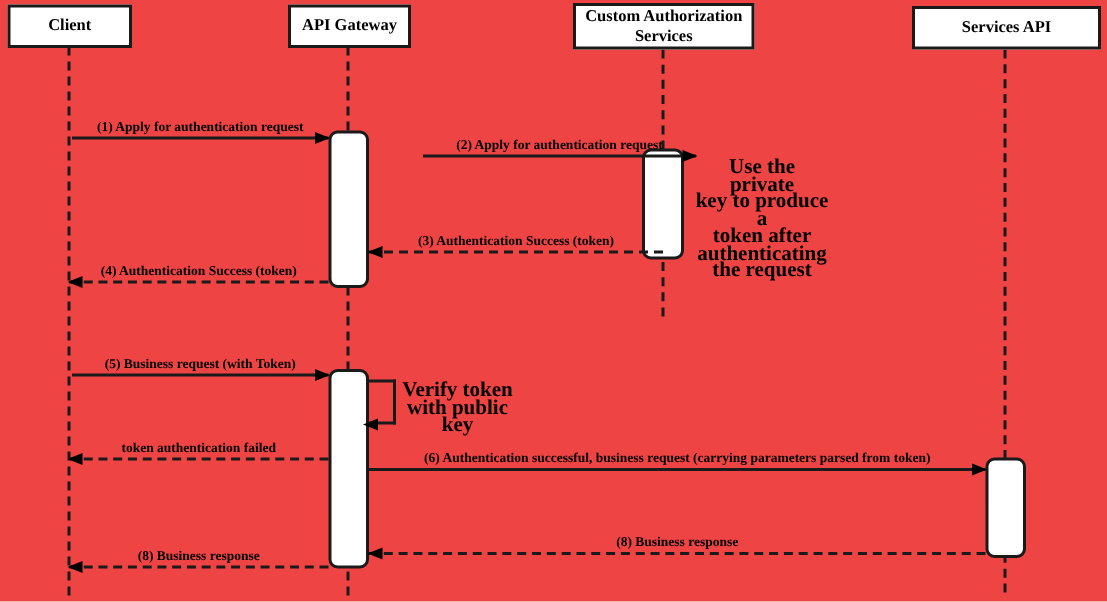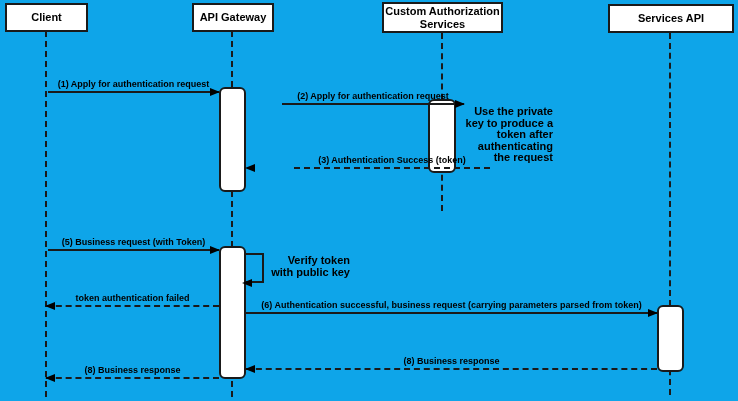--- a/index.html
+++ b/index.html
@@ -1,18 +1,18 @@
 <!DOCTYPE html>
 <html><head>
 <meta charset="utf-8">
 <style>
   html,body { margin:0; padding:0; background:#ffffff; }
   .diagram {
-    position:relative; width:738px; height:401px; background:#0ea5e9;
-    font-family:Liberation Sans, sans-serif; color:#000; overflow:hidden;
+    position:relative; width:738px; height:401px; background:#ef4444;
+    font-family:Liberation Serif, serif; color:#000; overflow:hidden;
   }
   
   .actor {
     position:absolute; box-sizing:border-box; border:2px solid #1a1a1a; background:#ffffff;
     display:flex; align-items:center; justify-content:center; text-align:center;
     font-weight:bold; font-size:11px; line-height:13px; z-index:4;
   }
   
   .lifeline { position:absolute; width:0; border-left:2px dashed #1a1a1a; z-index:1; }
   
@@ -35,22 +35,22 @@
   .head.r { right:-1px; border-left:10px solid #000; }
   .head.l { left:-1px; border-right:10px solid #000; }
   
   .self-loop {
     position:absolute; left:244px; top:253px; width:20px; height:30px;
     border:2px solid #1a1a1a; border-left:none; z-index:3; box-sizing:border-box;
   }
   .self-loop .head { top:auto; bottom:-6px; left:-2px; }
   
   .textblock {
-    position:absolute; font-size:11px; font-weight:bold; line-height:11.5px;
-    white-space:pre-line; z-index:4; text-align:right;
+    position:absolute; font-size:14px; font-weight:bold; line-height:11.5px;
+    white-space:pre-line; z-index:4; text-align:center;
   }
 </style>
 </head>
 <body>
 
 <div class="diagram">
 
   <div class="lifeline" style="left:45px; top:31px; height:366px;"></div>
   <div class="lifeline" style="left:231px; top:31px; height:366px;"></div>
   <div class="lifeline" style="left:441px; top:33px; height:178px;"></div>
@@ -85,26 +85,31 @@
     <span class="line"></span>
     <span class="head r"></span>
   </div>
 
   <div class="textblock" style="left:463px; top:106px; width:90px;">Use the private
 key to produce a
 token after
 authenticating
 the request</div>
 
-  <div class="msg dashed" style="left:246px; top:154px; width:196px;padding-left:48px;">
+  <div class="msg dashed" style="left:246px; top:154px; width:196px;">
     <span class="lbl">(3) Authentication Success (token)</span>
     <span class="line"></span>
     <span class="head l"></span>
   </div>
 
+  <div class="msg dashed" style="left:46px; top:174px; width:173px;">
+    <span class="lbl">(4) Authentication Success (token)</span>
+    <span class="line"></span>
+    <span class="head l"></span>
+  </div>
 
   <div class="msg solid" style="left:48px; top:236px; width:171px;">
     <span class="lbl">(5) Business request (with Token)</span>
     <span class="line"></span>
     <span class="head r"></span>
   </div>
 
   <div class="self-loop">
     <span class="head l"></span>
   </div>

